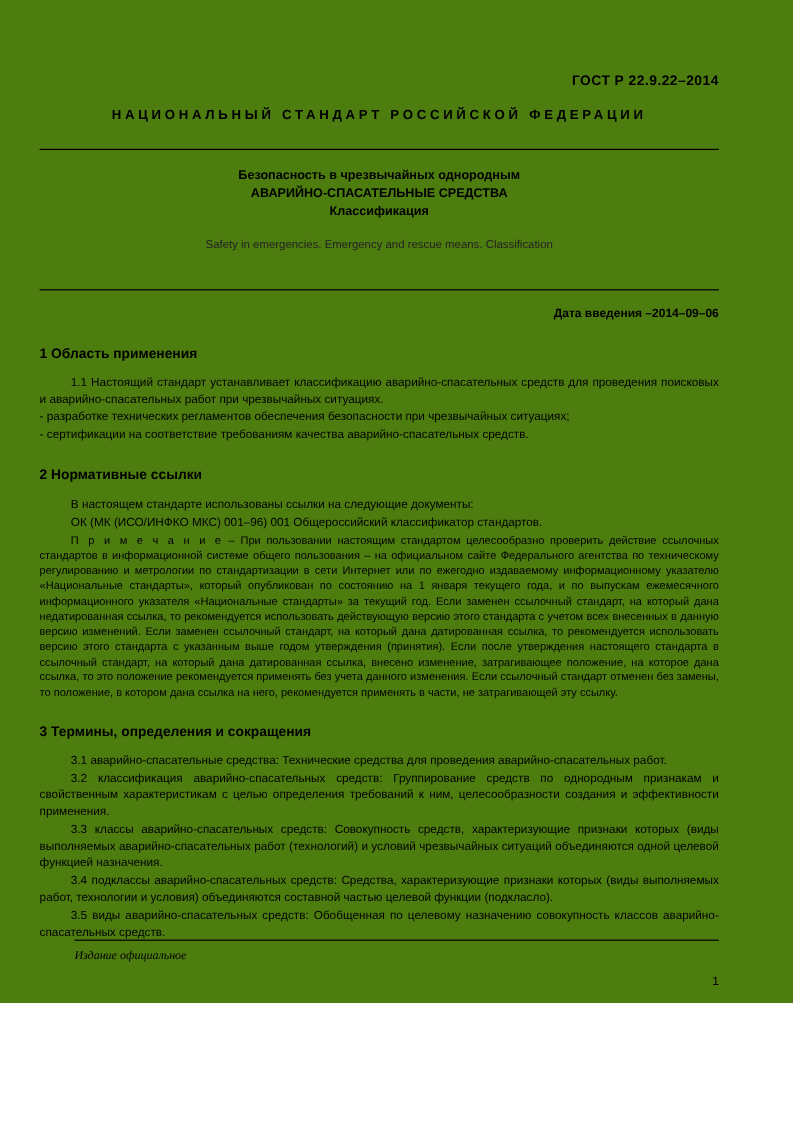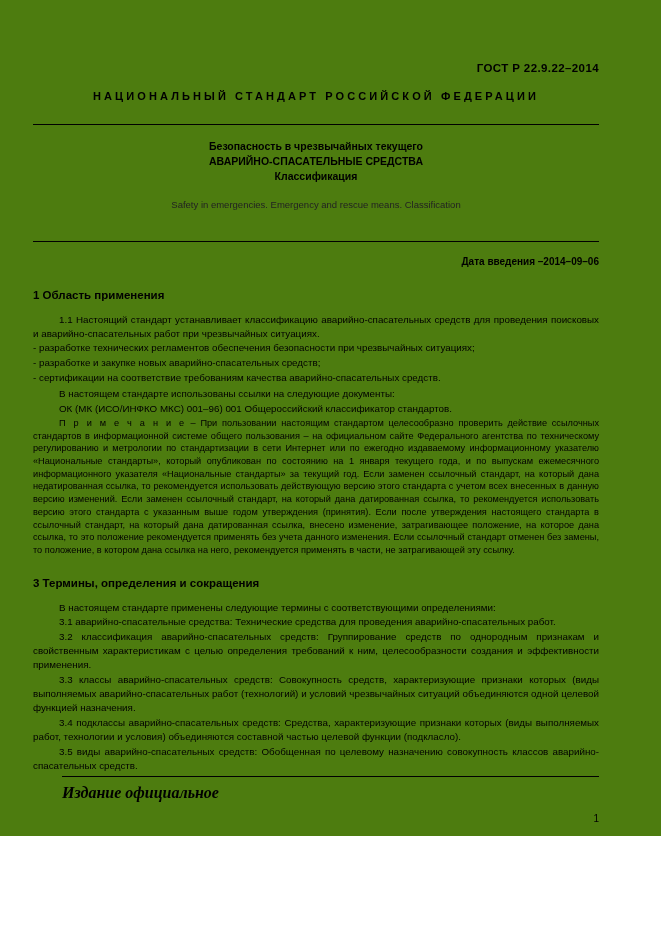--- a/index.html
+++ b/index.html
@@ -104,22 +104,22 @@
     bottom: 34px;
   }
   .footer-rule {
     border: none;
     border-top: 1px solid #000;
     margin: 0 0 7px 0;
   }
   .footer-text {
     font-family: "Liberation Serif", serif;
     font-style: italic;
-    font-size: 16px;
-    font-weight: bold;
+    font-size: 10px;
+    font-weight: normal;
   }
   .page-num {
     position: absolute;
     right: 62px;
     bottom: 12px;
     font-family: "Liberation Sans", sans-serif;
     font-size: 10px;
   }
   .sec-body { margin-bottom: 2px; }
 </style>
@@ -128,48 +128,47 @@
 
 <div class="page">
 
   <div class="std-code">ГОСТ Р 22.9.22–2014</div>
 
   <div class="nat-std">НАЦИОНАЛЬНЫЙ СТАНДАРТ РОССИЙСКОЙ ФЕДЕРАЦИИ</div>
 
   <hr class="rule">
 
   <div class="title-block">
-    <div>Безопасность в чрезвычайных текущего</div>
+    <div>Безопасность в чрезвычайных однородным</div>
     <div>АВАРИЙНО-СПАСАТЕЛЬНЫЕ СРЕДСТВА</div>
     <div>Классификация</div>
   </div>
 
   <div class="subtitle-en">Safety in emergencies. Emergency and rescue means. Classification</div>
 
   <hr class="rule thin">
 
   <div class="date-line">Дата введения –2014–09–06</div>
 
   <h2 class="sec">1 Область применения</h2>
   <div class="sec-body">
     <p class="body indent">1.1 Настоящий стандарт устанавливает классификацию аварийно-спасательных средств для проведения поисковых и аварийно-спасательных работ при чрезвычайных ситуациях.</p>
     <p class="body">- разработке технических регламентов обеспечения безопасности при чрезвычайных ситуациях;</p>
-    <p class="body">- разработке и закупке новых аварийно-спасательных средств;</p>
     <p class="body">- сертификации на соответствие требованиям качества аварийно-спасательных средств.</p>
   </div>
 
+  <h2 class="sec">2 Нормативные ссылки</h2>
   <div class="sec-body">
     <p class="body indent">В настоящем стандарте использованы ссылки на следующие документы:</p>
     <p class="body indent">ОК (МК (ИСО/ИНФКО МКС) 001–96) 001 Общероссийский классификатор стандартов.</p>
     <p class="body small indent"><span class="spaced">П р и м е ч а н и е</span><span> – При пользовании настоящим стандартом целесообразно проверить действие ссылочных стандартов в информационной системе общего пользования – на официальном сайте Федерального агентства по техническому регулированию и метрологии по стандартизации в сети Интернет или по ежегодно издаваемому информационному указателю «Национальные стандарты», который опубликован по состоянию на 1 января текущего года, и по выпускам ежемесячного информационного указателя «Национальные стандарты» за текущий год. Если заменен ссылочный стандарт, на который дана недатированная ссылка, то рекомендуется использовать действующую версию этого стандарта с учетом всех внесенных в данную версию изменений. Если заменен ссылочный стандарт, на который дана датированная ссылка, то рекомендуется использовать версию этого стандарта с указанным выше годом утверждения (принятия). Если после утверждения настоящего стандарта в ссылочный стандарт, на который дана датированная ссылка, внесено изменение, затрагивающее положение, на которое дана ссылка, то это положение рекомендуется применять без учета данного изменения. Если ссылочный стандарт отменен без замены, то положение, в котором дана ссылка на него, рекомендуется применять в части, не затрагивающей эту ссылку.</span></p>
   </div>
 
   <h2 class="sec">3 Термины, определения и сокращения</h2>
   <div class="sec-body">
-    <p class="body indent">В настоящем стандарте применены следующие термины с соответствующими определениями:</p>
 
     <p class="body indent"><span>3.1 </span><span class="bold">аварийно-спасательные средства:</span><span> Технические средства для проведения аварийно-спасательных работ.</span></p>
 
     <p class="body indent"><span>3.2 </span><span class="bold">классификация аварийно-спасательных средств:</span><span> Группирование средств по однородным признакам и свойственным характеристикам с целью определения требований к ним, целесообразности создания и эффективности применения.</span></p>
 
     <p class="body indent"><span>3.3 </span><span class="bold">классы аварийно-спасательных средств:</span><span> Совокупность средств, характеризующие признаки которых (виды выполняемых аварийно-спасательных работ (технологий) и условий чрезвычайных ситуаций объединяются одной целевой функцией назначения.</span></p>
 
     <p class="body indent"><span>3.4 </span><span class="bold">подклассы аварийно-спасательных средств:</span><span> Средства, характеризующие признаки которых (виды выполняемых работ, технологии и условия) объединяются составной частью целевой функции (подкласло).</span></p>
 
     <p class="body indent"><span>3.5 </span><span class="bold">виды аварийно-спасательных средств:</span><span> Обобщенная по целевому назначению совокупность классов аварийно-спасательных средств.</span></p>

